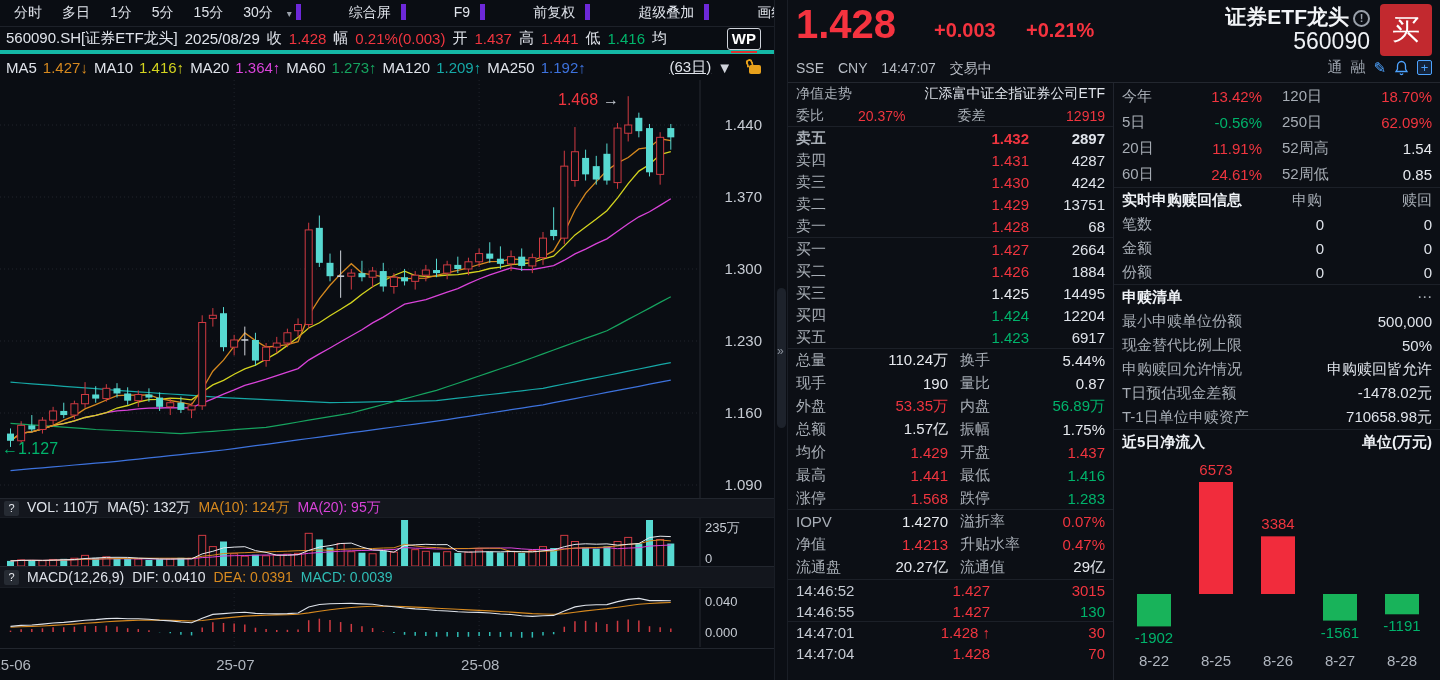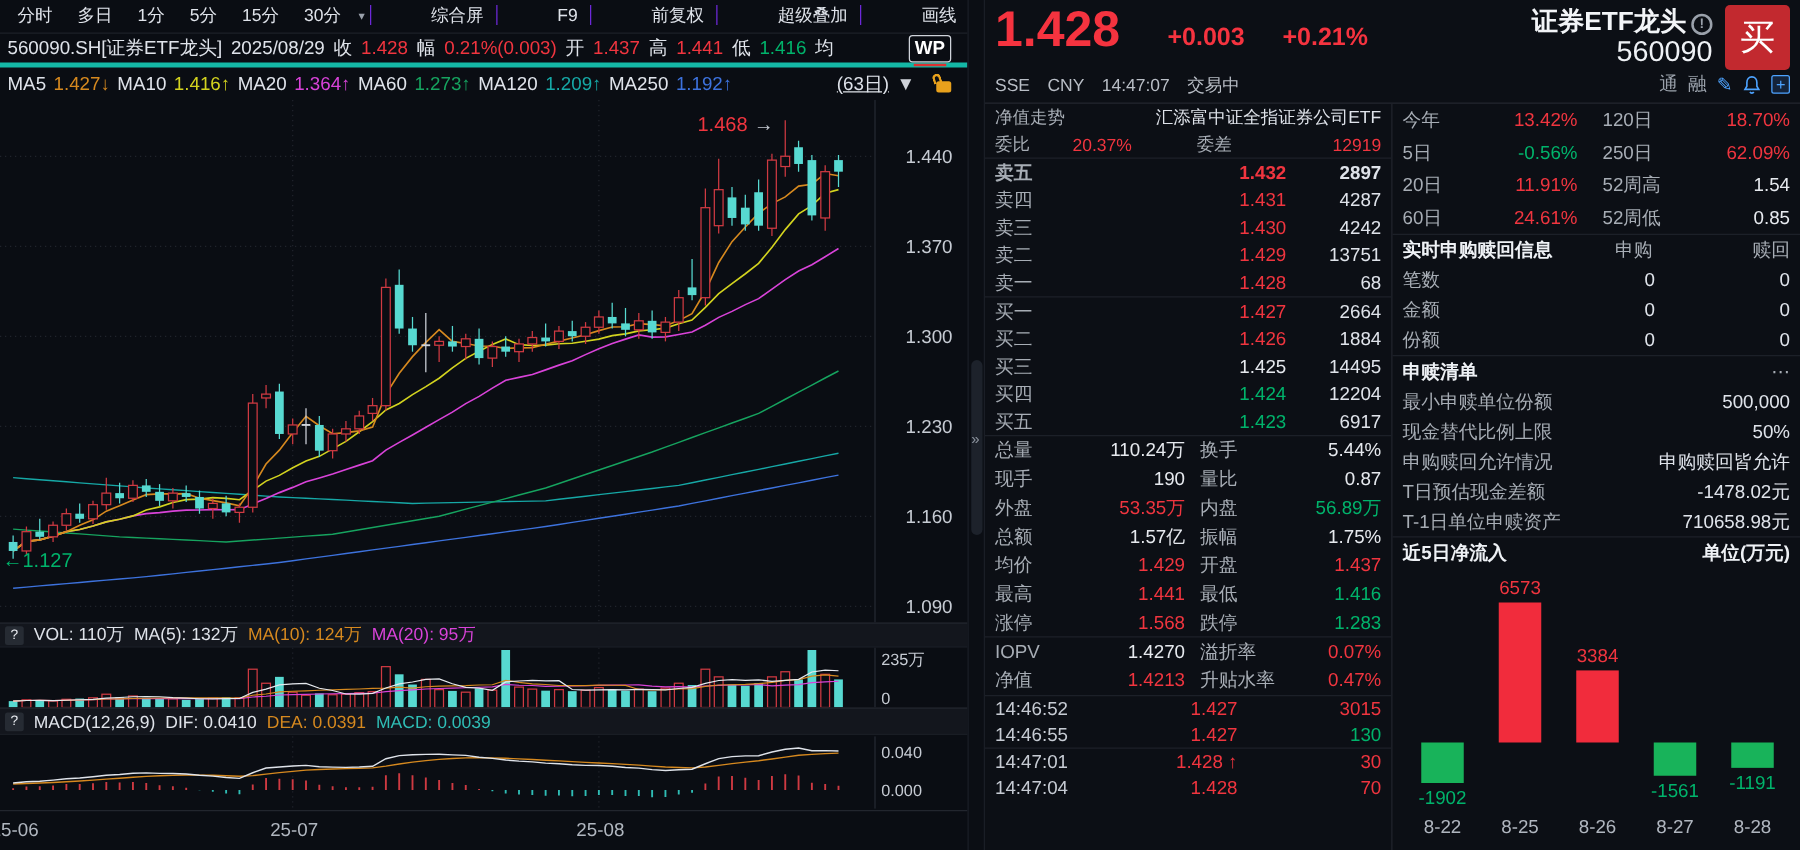--- a/index.html
+++ b/index.html
@@ -5,21 +5,21 @@
   * { margin:0; padding:0; box-sizing:border-box; }
   html,body { background:#06080c; }
   body { font-family:"Liberation Sans","DejaVu Sans",sans-serif; }
   .screen { position:relative; width:1440px; height:680px; overflow:hidden; background:#0a0d13; color:#e6e9ee; font-size:14px; }
 
   
   .left { position:absolute; left:0; top:0; width:774px; height:680px; }
   .tbar { display:flex; align-items:center; height:27px; border-bottom:1px solid #1d2129; padding:0 4px; white-space:nowrap; }
   .tbar .sp { flex:1; }
   .titem { padding:0 10px; color:#dfe3ea; font-size:14px; cursor:pointer; }
-  .titem.tool { border-left:1px solid #6d28d9;padding-left:48px; }
+  .titem.tool { border-left:5px solid #6d28d9;padding-left:48px; }
   .caret { color:#9aa1ab; font-size:10px; padding:0 4px; }
   .circle-q { display:inline-flex; align-items:center; justify-content:center; width:16px; height:16px; border:1px solid #aeb4bd; border-radius:50%; font-size:11px; color:#dfe3ea; margin:0 8px; }
   .infobar { display:flex; align-items:center; height:27px; padding:0 6px; white-space:nowrap; border-bottom:4px solid #14b8a6; }
   .infobar span { margin-right:7px; font-size:15px; }
   .mabar { display:flex; align-items:center; height:26px; padding:0 6px; white-space:nowrap; }
   .mabar span { margin-right:6px; font-size:15px; }
   .c-w { color:#dfe3ea; } .c-r { color:#f0353f; } .c-g { color:#00b36b; }
   .range-lbl { color:#dfe3ea; text-decoration:underline; }
   .tri { color:#cfd3da; font-size:11px; }
   .wp-icon { display:inline-block; border:1px solid #cfd3da; border-radius:3px; color:#ffffff; font-size:10px; font-weight:bold; padding:1px 4px 2px; position:relative; }
@@ -567,20 +567,26 @@
             <span class="num" style="position: absolute; left: 80px; width: 80px; text-align: right; color: rgb(230, 233, 238);">1.4270</span>
             <span class="lbl" style="position: absolute; left: 172px;">溢折率</span>
             <span class="num" style="position: absolute; right: 8px; color: rgb(240, 53, 63);">0.07%</span>
           </div>
           <div class="rrow" style="height: 23px; position: relative; font-size: 15px;">
             <span class="lbl">净值</span>
             <span class="num" style="position: absolute; left: 80px; width: 80px; text-align: right; color: rgb(240, 53, 63);">1.4213</span>
             <span class="lbl" style="position: absolute; left: 172px;">升贴水率</span>
             <span class="num" style="position: absolute; right: 8px; color: rgb(240, 53, 63);">0.47%</span>
           </div>
+          <div class="rrow" style="height: 23px; position: relative; font-size: 15px;">
+            <span class="lbl">流通盘</span>
+            <span class="num" style="position: absolute; left: 80px; width: 80px; text-align: right; color: rgb(230, 233, 238);">20.27亿</span>
+            <span class="lbl" style="position: absolute; left: 172px;">流通值</span>
+            <span class="num" style="position: absolute; right: 8px; color: rgb(230, 233, 238);">29亿</span>
+          </div>
           <div class="sep" style="height: 1px;"></div>
           <div class="rrow" style="height: 21px; position: relative; font-size: 15px;">
             <span class="num" style="color: rgb(198, 203, 211);">14:46:52</span>
             <span class="c-r num" style="position: absolute; left: 118px; width: 84px; text-align: right;">1.427</span>
             <span class="num" style="position: absolute; right: 8px; color: rgb(240, 53, 63);">3015</span>
           </div>
           <div class="rrow sep" style="height: 21px; position: relative; font-size: 15px;">
             <span class="num" style="color: rgb(198, 203, 211);">14:46:55</span>
             <span class="c-r num" style="position: absolute; left: 118px; width: 84px; text-align: right;">1.427</span>
             <span class="num" style="position: absolute; right: 8px; color: rgb(0, 179, 107);">130</span>

